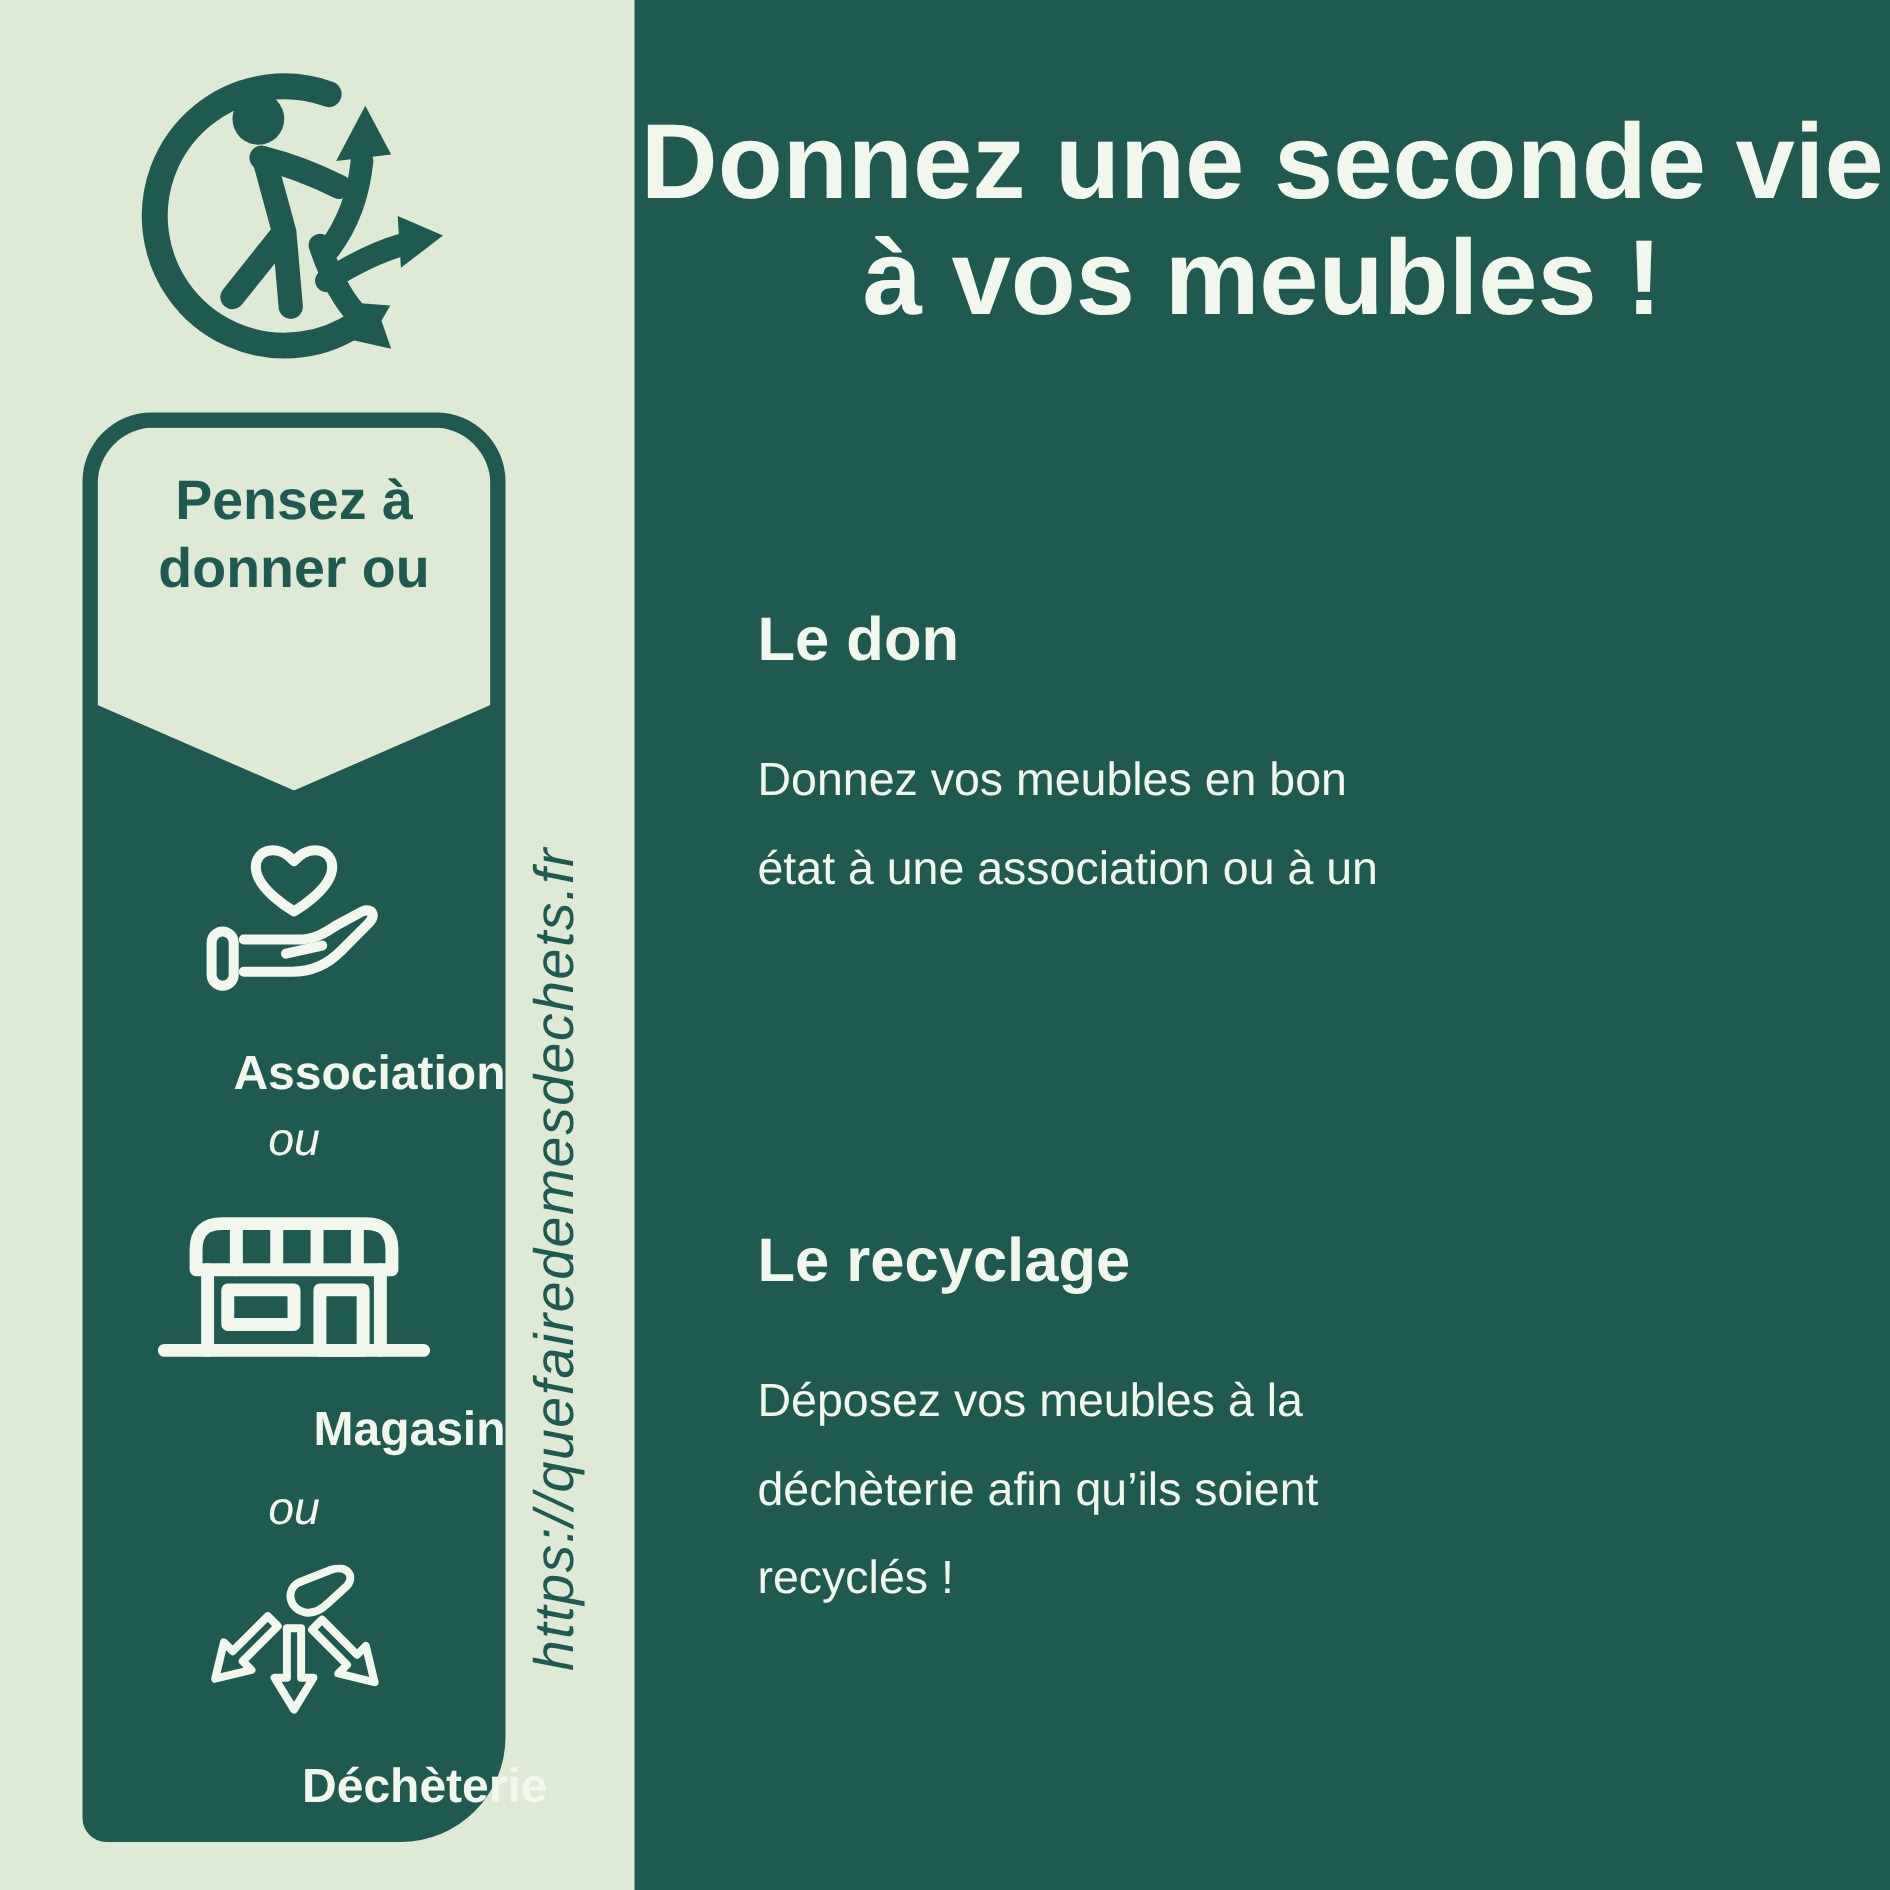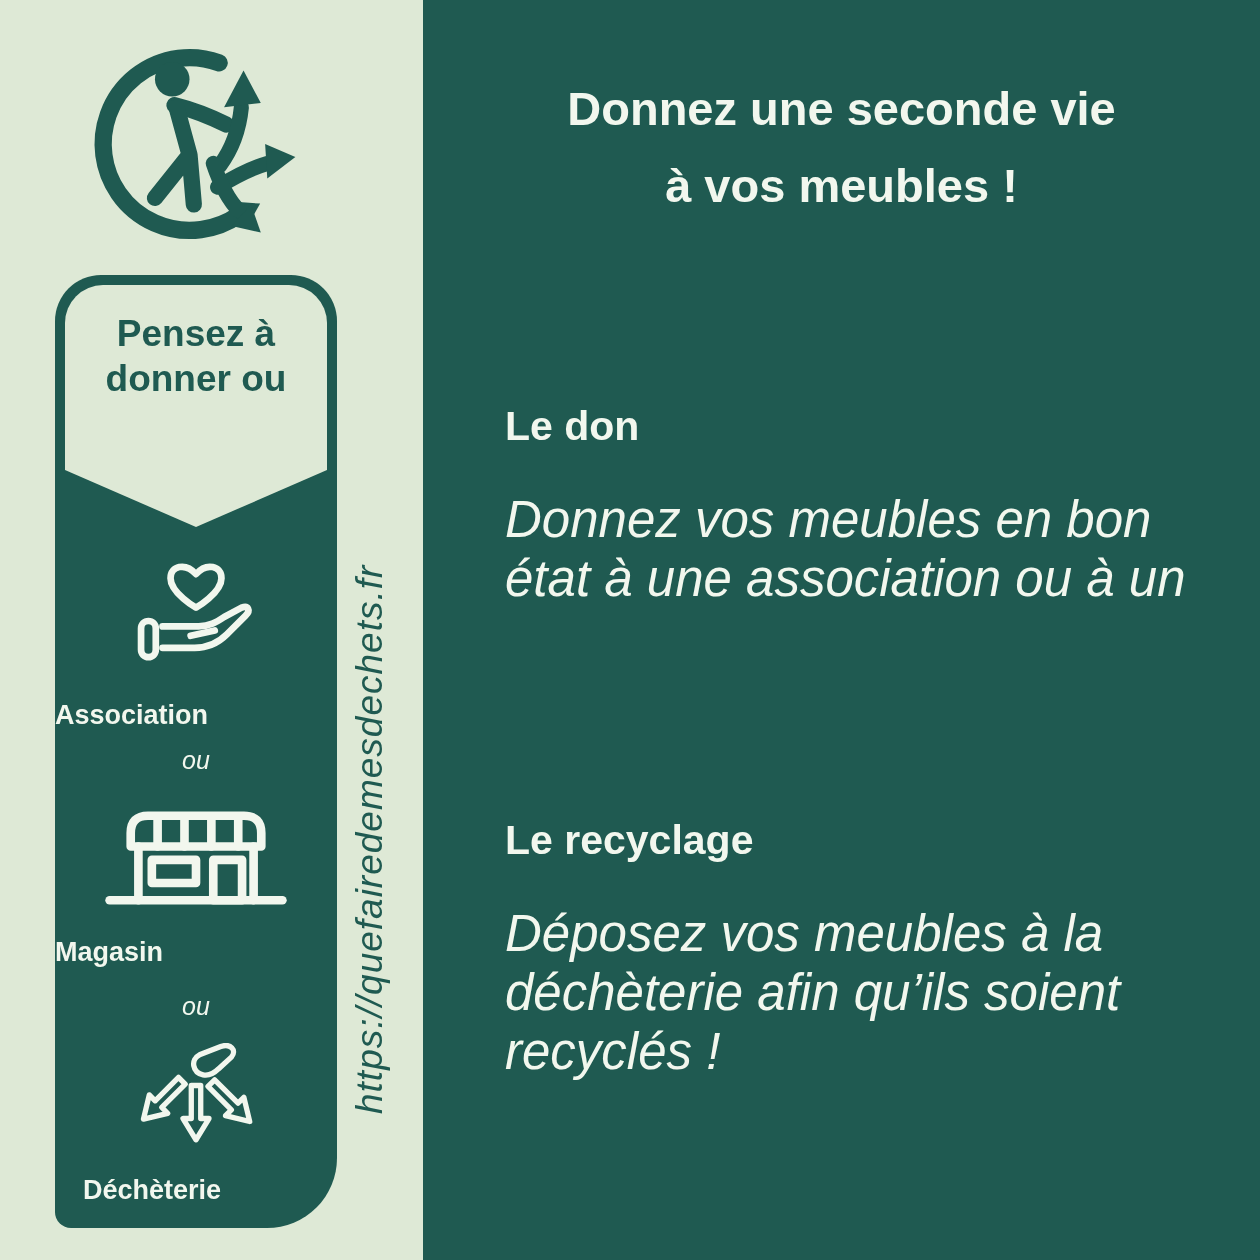--- a/index.html
+++ b/index.html
@@ -42,33 +42,33 @@
     font-size: 37px;
     font-weight: bold;
     line-height: 45px;
   }
   .col-icon { position: absolute; left: 50%; transform: translateX(-50%); color: var(--paper, #f2f7ee); }
   .icon-heart-hand { top: 283px; width: 134px; height: 118px; }
   .icon-store      { top: 531px; width: 192px; height: 104px; }
   .icon-sorting    { top: 768px; width: 118px; height: 118px; }
   .opt-label {
     position: absolute; left: 0; width: 100%;
-    text-align: left;
+    text-align: right;
     color: var(--paper, #f2f7ee);
-    font-size: 27px; font-weight: bold;
+    font-size: 32px; font-weight: bold;
     line-height: 40px;
   }
   .label-1 { top: 420px; }
   .label-2 { top: 657px; }
   .label-3 { top: 895px; margin-left: 28px; }
   .sep {
     position: absolute; left: 0; width: 100%;
     text-align: center;
     color: var(--paper, #f2f7ee);
-    font-size: 25px; font-style: italic;
+    font-size: 31px; font-style: italic;
     line-height: 32px;
   }
   .sep-1 { top: 469px; }
   .sep-2 { top: 715px; }
 
   .url {
     position: absolute;
     left: 348px; top: 1114px;
     transform-origin: 0 0;
     transform: rotate(-90deg);
@@ -85,36 +85,35 @@
     position: absolute;
     left: 423px; top: 0;
     width: 837px; height: 1260px;
     background: var(--ink, #1f5a51);
     color: var(--paper, #f2f7ee);
   }
   .page-title {
     position: absolute;
     top: 70px; left: 0; width: 100%;
     text-align: center;
-    font-size: 47px; font-weight: bold;
+    font-size: 71px; font-weight: bold;
     line-height: 77px;
   }
   .page-title span { display: block; }
   .section { position: absolute; left: 82px; width: 720px; }
   .section-1 { top: 398px; }
   .section-2 { top: 812px; }
   .section h2 {
     font-size: 41px; font-weight: bold;
     line-height: 56px;
   }
   .section .body { margin-top: 36px; }
   .section .body span {
     display: block;
-    font-size: 51px;
-    font-style: italic;
+    font-size: 31px;
     line-height: 59px;
   }
 
   svg .stroke { fill: none; stroke: currentColor; stroke-linecap: round; stroke-linejoin: round; }
   svg .fill { fill: currentColor; stroke: none; }
 </style>
 </head>
 <body>
 
 <div>

